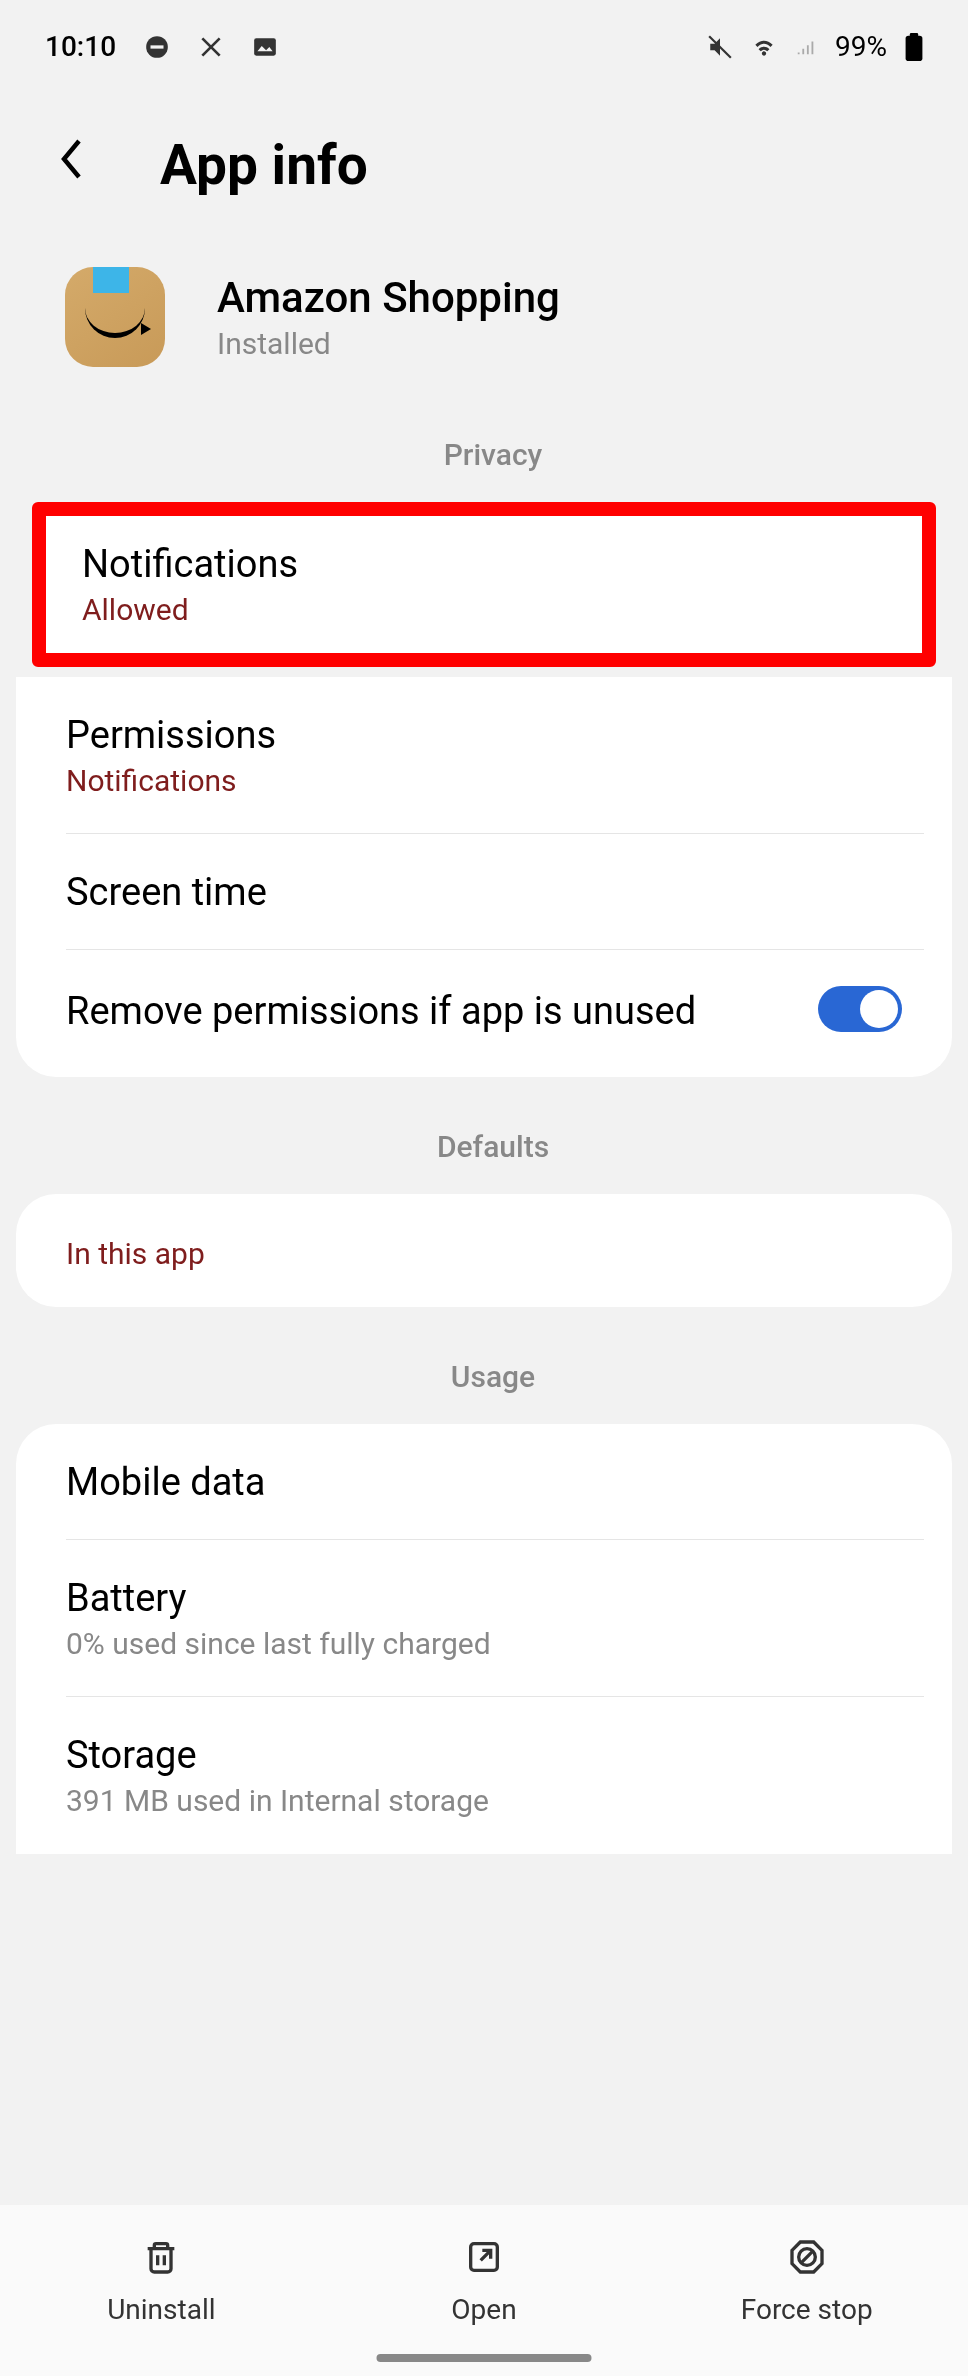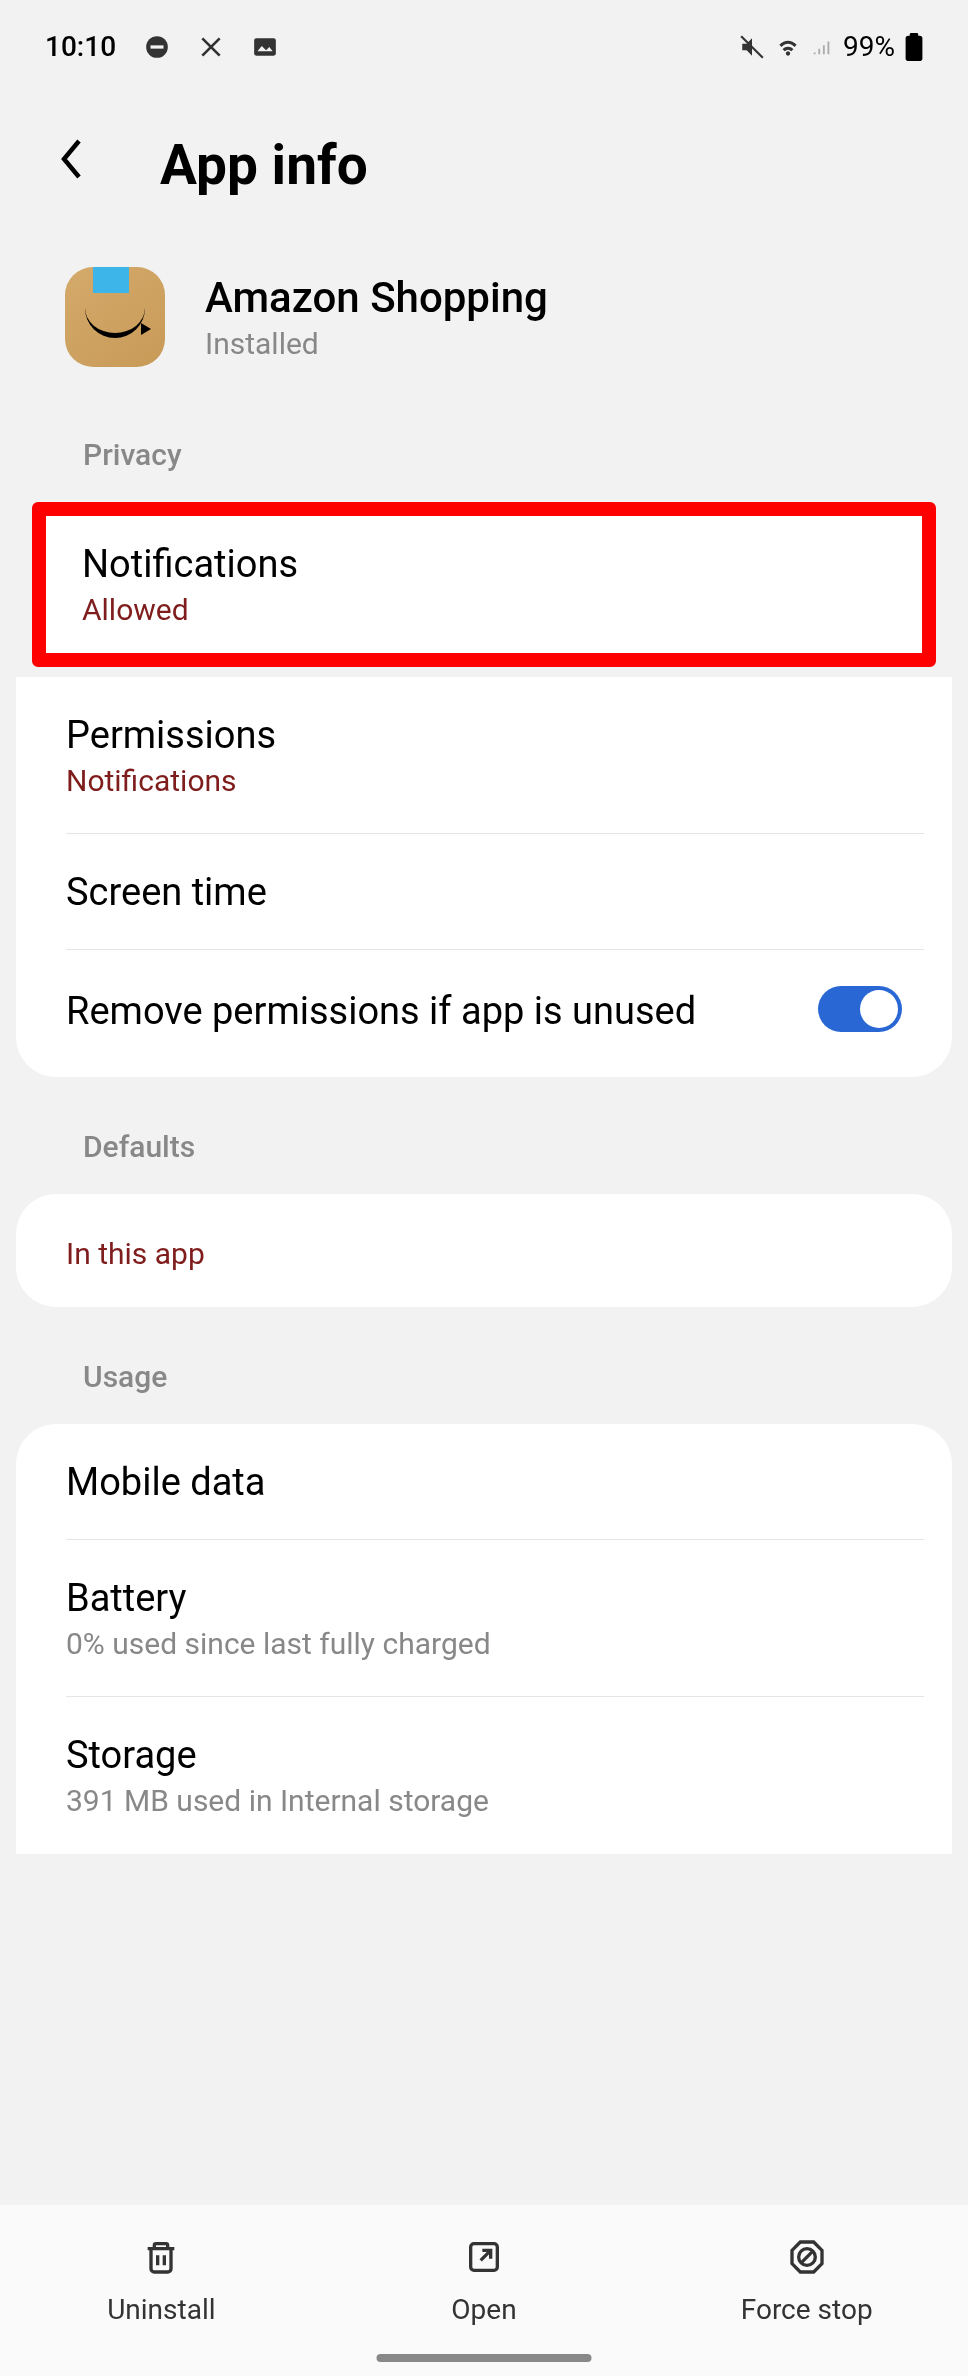--- a/index.html
+++ b/index.html
@@ -24,21 +24,21 @@
       color: #000;
     }
     .status-left {
       display: flex;
       align-items: center;
       gap: 28px;
     }
     .status-right {
       display: flex;
       align-items: center;
-      gap: 10px;
+      gap: 18px;
     }
     .status-time {
       font-weight: 500;
     }
     .header {
       display: flex;
       align-items: center;
       padding: 50px 55px 50px 55px;
       gap: 45px;
     }
@@ -48,21 +48,21 @@
     }
     .page-title {
       font-size: 55px;
       font-weight: 700;
       color: #000;
       margin-left: 24px;
     }
     .app-header {
       display: flex;
       align-items: center;
-      gap: 40px;
+      gap: 52px;
       padding: 20px 65px 50px 65px;
     }
     .app-icon {
       width: 100px;
       height: 100px;
       background: linear-gradient(145deg, #d4aa6a, #c89a58);
       border-radius: 28px;
       position: relative;
       display: flex;
       align-items: center;
@@ -103,20 +103,21 @@
     .app-status {
       font-size: 30px;
       color: #888;
       margin-top: 4px;
     }
     .section-header {
       font-size: 30px;
       color: #888;
       padding: 20px 65px 30px 83px;
       font-weight: 500;
+      text-align: center;
     }
     .card {
       background: #fff;
       border-radius: 40px;
       margin: 0 16px 32px 16px;
       overflow: hidden;
     }
     .list-item {
       padding: 36px 50px 36px 50px;
       position: relative;

